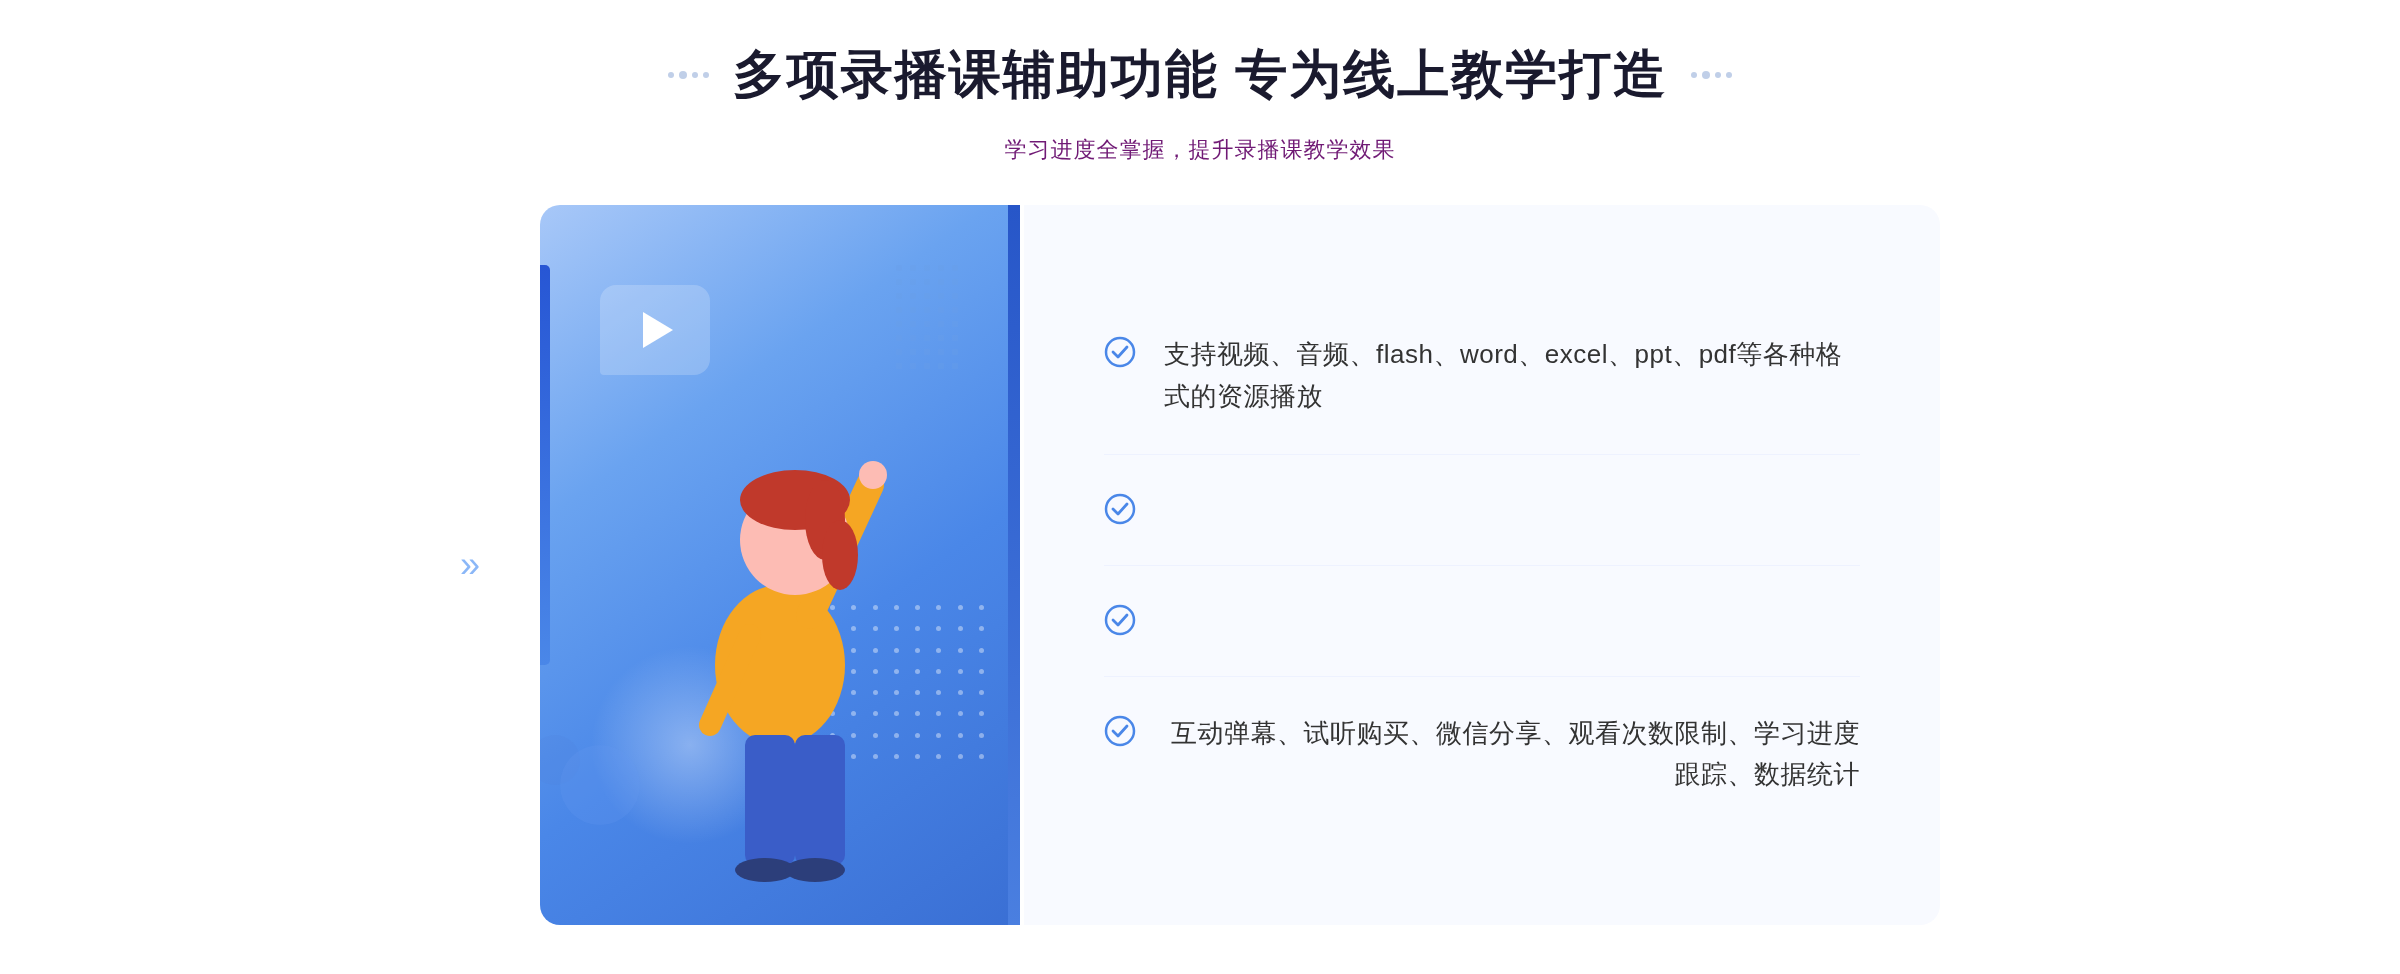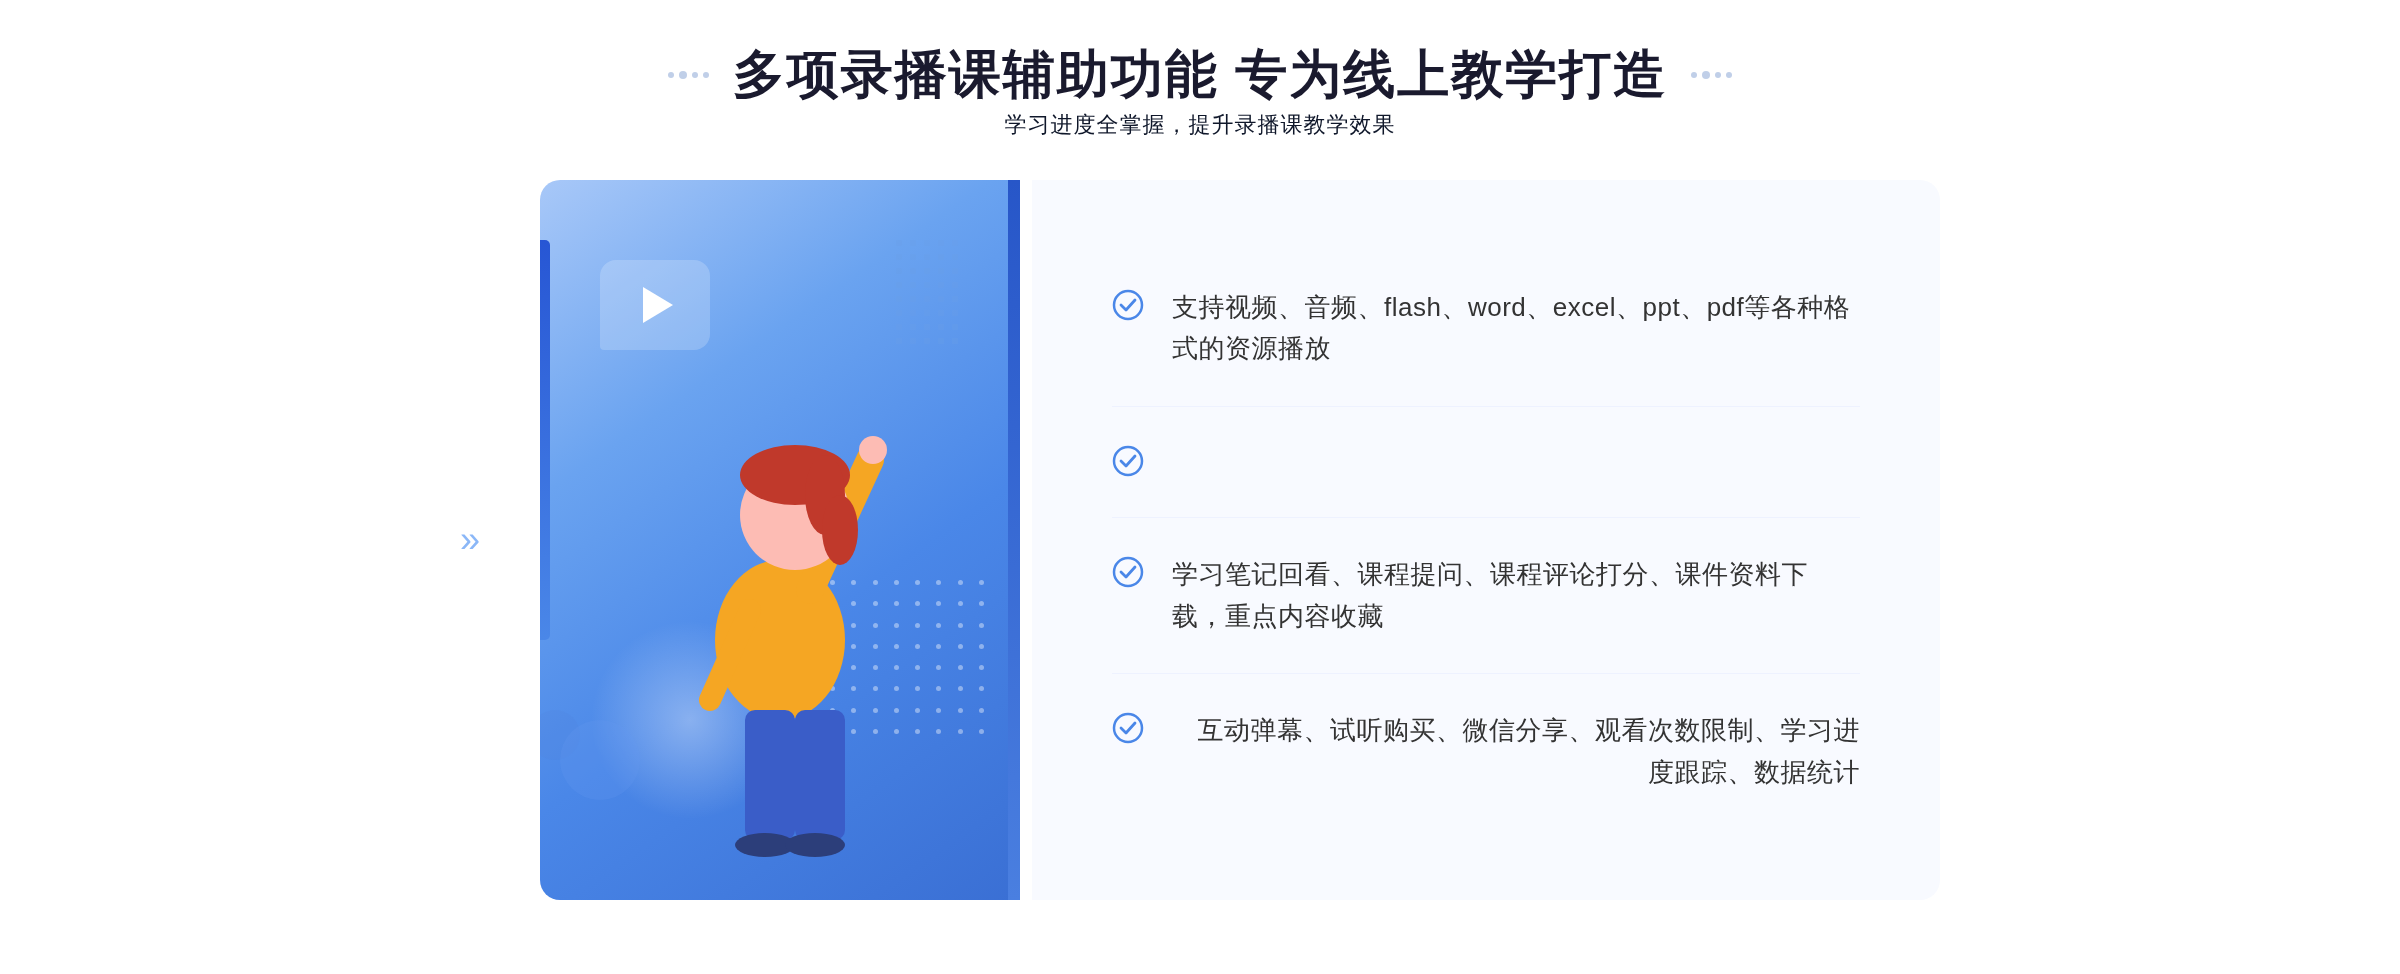--- a/index.html
+++ b/index.html
@@ -65,30 +65,30 @@
 
     .main-title {
       font-size: 52px;
       font-weight: 700;
       color: #1a1a2e;
       letter-spacing: 2px;
     }
 
     .subtitle {
       font-size: 22px;
-      color: #0f172a;
-      margin-top: 0;
+      color: #701a75;
+      margin-top: 25px;
       letter-spacing: 1px;
     }
 
     
     .content-area {
       display: flex;
       width: 1400px;
-      gap: 12px;
+      gap: 4px;
       align-items: stretch;
       min-height: 720px;
     }
 
     
     .left-panel {
       width: 480px;
       min-height: 720px;
       background: linear-gradient(145deg, #a8c8f8 0%, #6aa3f0 30%, #4a87e8 60%, #3a6fd4 100%);
       border-radius: 20px 0 0 20px;
@@ -514,21 +514,20 @@
       </svg>
     </div>
             </div>
             <div class="feature-item">
               <div>
       <svg class="check-icon" viewBox="0 0 32 32" xmlns="http://www.w3.org/2000/svg">
         <circle cx="16" cy="16" r="14" fill="none" stroke="#4a87e8" stroke-width="2.5"></circle>
         <polyline points="9,16 14,21 23,11" fill="none" stroke="#4a87e8" stroke-width="2.8" stroke-linecap="round" stroke-linejoin="round"></polyline>
       </svg>
     </div>
-              <span class="feature-text">学习笔记回看、课程提问、课程评论打分、课件资料下载，重点内容收藏</span>
             </div>
             <div class="feature-item">
               <div>
       <svg class="check-icon" viewBox="0 0 32 32" xmlns="http://www.w3.org/2000/svg">
         <circle cx="16" cy="16" r="14" fill="none" stroke="#4a87e8" stroke-width="2.5"></circle>
         <polyline points="9,16 14,21 23,11" fill="none" stroke="#4a87e8" stroke-width="2.8" stroke-linecap="round" stroke-linejoin="round"></polyline>
       </svg>
     </div>
               <span class="feature-text">互动弹幕、试听购买、微信分享、观看次数限制、学习进度跟踪、数据统计</span>
             </div>

